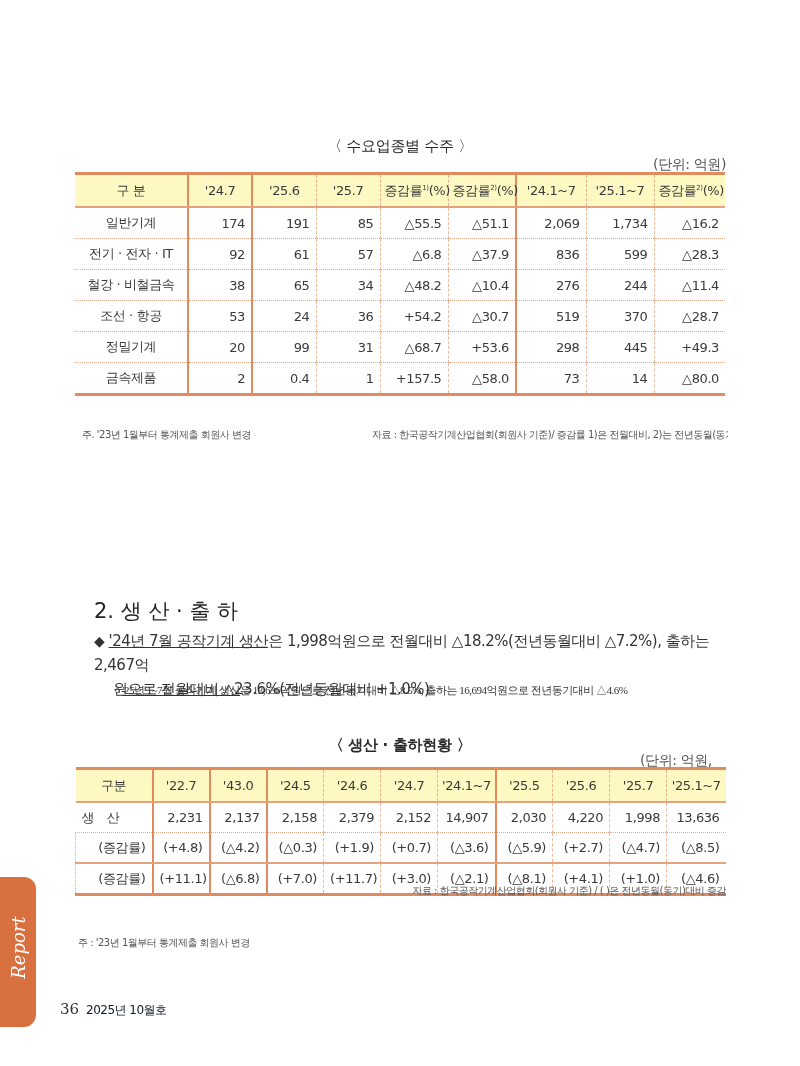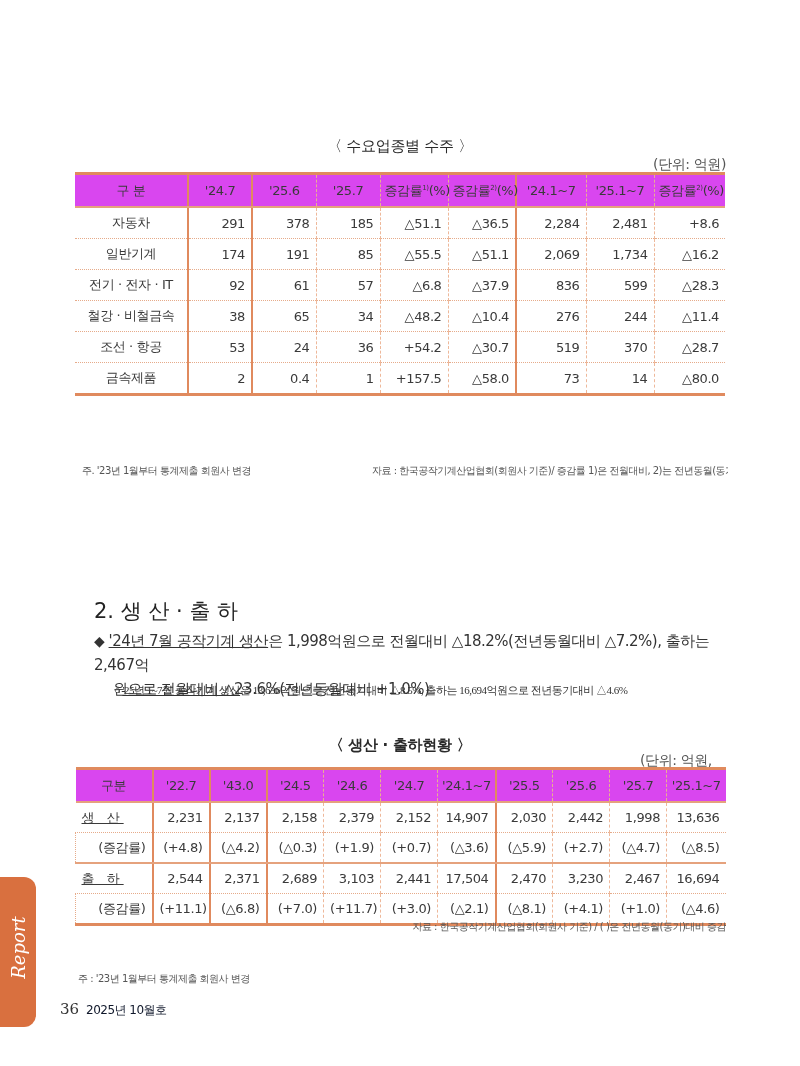--- a/index.html
+++ b/index.html
@@ -5,40 +5,40 @@
   html, body { margin:0; padding:0; background:#ffffff; }
   body { width:800px; height:1066px; position:relative; overflow:hidden;
          font-family:"DejaVu Sans","Liberation Sans",sans-serif; color:#333; }
   .abs { position:absolute; }
 
   .tbl-title { font-size:15px; color:#2a2a2a; text-align:center; letter-spacing:-0.3px; }
   .unit { font-size:14px; color:#555; letter-spacing:-0.4px; }
 
   table.t { position:absolute; border-collapse:collapse; table-layout:fixed;
             font-size:13px; color:#3a3a3a; letter-spacing:-0.4px; }
-  table.t thead th { background:#d946ef; font-weight:normal; height:31px;
+  table.t thead th { background:#fef9c3; font-weight:normal; height:31px;
             border-top:3px solid #e08a5e; border-bottom:2px solid #e5a27d;
             padding:0 4px; white-space:nowrap; }
   table.t td { height:30px; padding:0 6px; text-align:right; white-space:nowrap;
             border-bottom:1px dotted #e6ab8a; }
   table.t tbody tr:last-child td { border-bottom:3px solid #e08a5e; }
   table.t .lbl { text-align:center; }
   .vs { border-right:2px solid #e08a5e; }
   .vd { border-right:1px dashed #eeb89a; }
   table.t th.vs { border-right:2px solid #e08a5e; }
   table.t th.vd { border-right:1px dashed #e8b090; }
   sup { font-size:7px; }
 
   
   table.t2 td { height:29px; }
-  table.t2 td.lbl2 { text-align:left; padding-left:6px; letter-spacing:4px;text-decoration:underline; }
+  table.t2 td.lbl2 { text-align:left; padding-left:6px; letter-spacing:4px; }
   table.t2 td.sub { text-align:right; border-left:1px dotted #e6ab8a; }
   table.t2 tr.grp-end td { border-bottom:2px solid #e5a27d; }
 
-  .note { font-size:10px; color:#555; letter-spacing:-0.5px; white-space:nowrap;margin-top:36px; }
+  .note { font-size:10px; color:#555; letter-spacing:-0.5px; white-space:nowrap; }
 
   .section-title { font-size:21px; color:#222; letter-spacing:0px; }
   .bullet { font-size:15px; color:#333; letter-spacing:-0.5px; line-height:24px; }
   .bullet u { text-decoration:underline; }
   .sub-bullet { font-size:11px; color:#333; letter-spacing:-0.5px;font-family:Liberation Serif, serif; }
 
   .report-tab { left:0; top:877px; width:36px; height:150px; background:#d9703f;
                 border-radius:0 12px 12px 0; }
   .report-text { color:#fff; font-style:italic; font-size:18px; font-family:"DejaVu Serif",serif;
                  transform:rotate(-90deg); transform-origin:center; position:absolute;
@@ -72,31 +72,20 @@
       <th class="vd">'25.7</th>
       <th class="vd"><span>증감률</span><sup>1)</sup><span>(%)</span></th>
       <th class="vs"><span>증감률</span><sup>2)</sup><span>(%)</span></th>
       <th class="vd">'24.1~7</th>
       <th class="vd">'25.1~7</th>
       <th><span>증감률</span><sup>2)</sup><span>(%)</span></th>
     </tr>
   </thead>
   <tbody>
     <tr>
-      <td class="lbl vs">자동차</td>
-      <td class="vs">291</td>
-      <td class="vd">378</td>
-      <td class="vd">185</td>
-      <td class="vd">△51.1</td>
-      <td class="vs">△36.5</td>
-      <td class="vd">2,284</td>
-      <td class="vd">2,481</td>
-      <td>+8.6</td>
-    </tr>
-    <tr>
       <td class="lbl vs">일반기계</td>
       <td class="vs">174</td>
       <td class="vd">191</td>
       <td class="vd">85</td>
       <td class="vd">△55.5</td>
       <td class="vs">△51.1</td>
       <td class="vd">2,069</td>
       <td class="vd">1,734</td>
       <td>△16.2</td>
     </tr>
@@ -125,20 +114,31 @@
     <tr>
       <td class="lbl vs">조선 · 항공</td>
       <td class="vs">53</td>
       <td class="vd">24</td>
       <td class="vd">36</td>
       <td class="vd">+54.2</td>
       <td class="vs">△30.7</td>
       <td class="vd">519</td>
       <td class="vd">370</td>
       <td>△28.7</td>
+    </tr>
+    <tr>
+      <td class="lbl vs">정밀기계</td>
+      <td class="vs">20</td>
+      <td class="vd">99</td>
+      <td class="vd">31</td>
+      <td class="vd">△68.7</td>
+      <td class="vs">+53.6</td>
+      <td class="vd">298</td>
+      <td class="vd">445</td>
+      <td>+49.3</td>
     </tr>
     <tr>
       <td class="lbl vs">금속제품</td>
       <td class="vs">2</td>
       <td class="vd">0.4</td>
       <td class="vd">1</td>
       <td class="vd">+157.5</td>
       <td class="vs">△58.0</td>
       <td class="vd">73</td>
       <td class="vd">14</td>
@@ -198,50 +198,37 @@
   <tbody>
     <tr class="mid">
       <td class="lbl2 vs">생 산</td>
       <td class="vs">2,231</td>
       <td class="vs">2,137</td>
       <td class="vd">2,158</td>
       <td class="vd">2,379</td>
       <td class="vd">2,152</td>
       <td class="vs">14,907</td>
       <td class="vd">2,030</td>
-      <td class="vd">2,442</td>
+      <td class="vd">4,220</td>
       <td class="vd">1,998</td>
       <td>13,636</td>
     </tr>
     <tr class="grp-end">
       <td class="sub vs" style="padding-left:18px; text-align:right;">(증감률)</td>
       <td class="vs">(+4.8)</td>
       <td class="vs">(△4.2)</td>
       <td class="vd">(△0.3)</td>
       <td class="vd">(+1.9)</td>
       <td class="vd">(+0.7)</td>
       <td class="vs">(△3.6)</td>
       <td class="vd">(△5.9)</td>
       <td class="vd">(+2.7)</td>
       <td class="vd">(△4.7)</td>
       <td>(△8.5)</td>
     </tr>
-    <tr class="mid">
-      <td class="lbl2 vs">출 하</td>
-      <td class="vs">2,544</td>
-      <td class="vs">2,371</td>
-      <td class="vd">2,689</td>
-      <td class="vd">3,103</td>
-      <td class="vd">2,441</td>
-      <td class="vs">17,504</td>
-      <td class="vd">2,470</td>
-      <td class="vd">3,230</td>
-      <td class="vd">2,467</td>
-      <td>16,694</td>
-    </tr>
     <tr>
       <td class="sub vs" style="padding-left:18px; text-align:right;">(증감률)</td>
       <td class="vs">(+11.1)</td>
       <td class="vs">(△6.8)</td>
       <td class="vd">(+7.0)</td>
       <td class="vd">(+11.7)</td>
       <td class="vd">(+3.0)</td>
       <td class="vs">(△2.1)</td>
       <td class="vd">(△8.1)</td>
       <td class="vd">(+4.1)</td>

